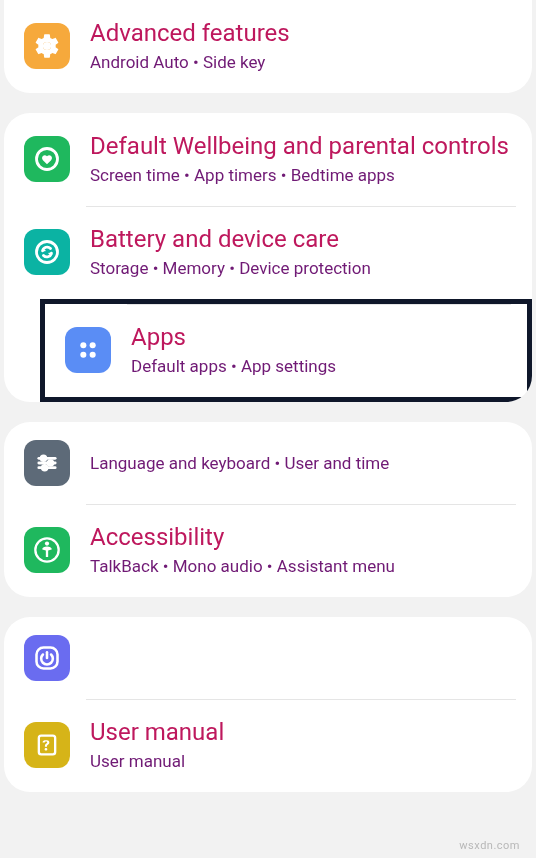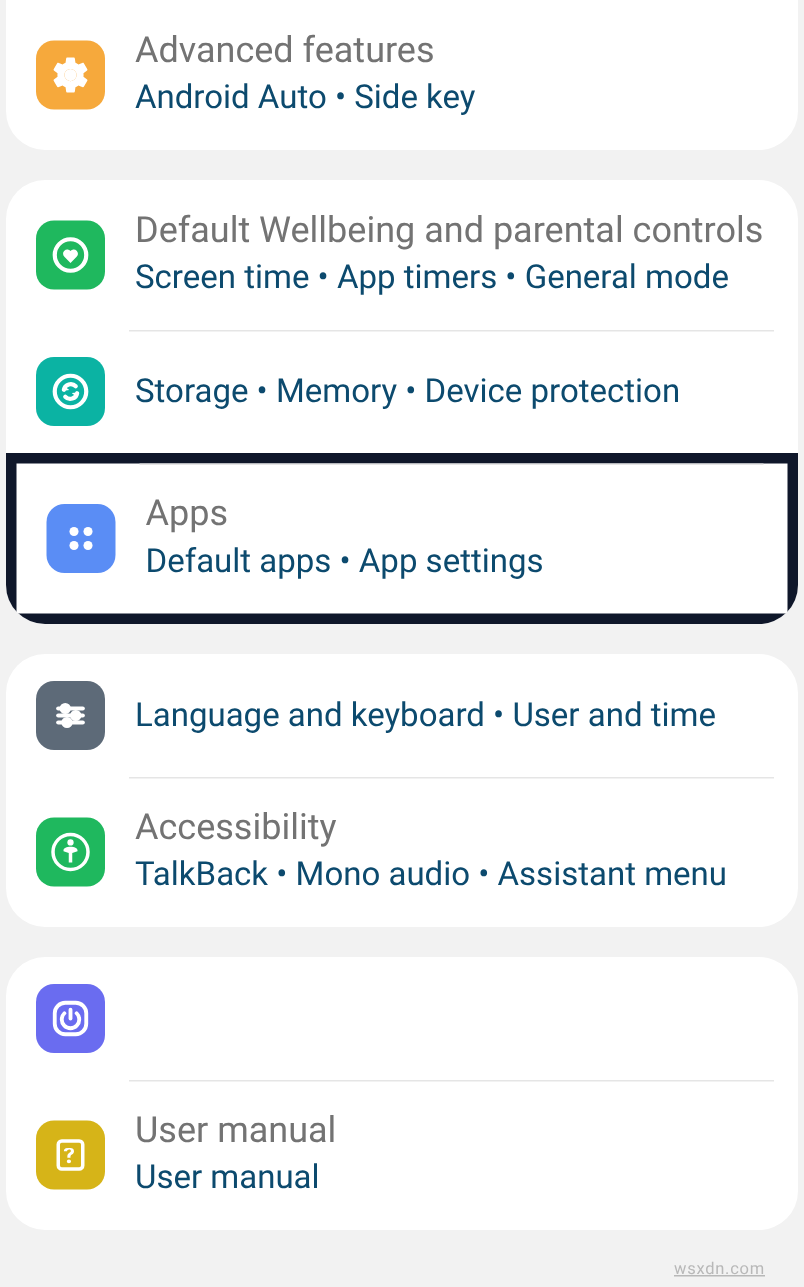--- a/index.html
+++ b/index.html
@@ -35,42 +35,42 @@
       align-items:center;
       justify-content:center;
       flex-shrink:0;
       margin-right:20px;
       margin-left:4px;
     }
     .iconwrap svg { width:28px; height:28px; }
     .textcol { display:flex; flex-direction:column; flex:1; min-width:0;}
     .title {
       font-size:24px;
-      color:#737373;
+      color:#be185d;
       line-height:1.3;
       font-weight:400;
     }
     .sub {
-      font-size:22px;
-      color:#0c4a6e;
+      font-size:17px;
+      color:#701a75;
       line-height:1.4;
       margin-top:2px;
     }
     .highlight {
-      border:7px solid #0f172a;
+      border:5px solid #0f172a;
       border-radius:0;
       position:relative;
+      margin-left:36px;
     }
     .watermark {
       position:fixed;
-      bottom:6px; right:26px;
+      bottom:6px; right:16px;
       font-size:11px;
       color:#b8b8b8;
       letter-spacing:.5px;
-      text-decoration:underline;
     }
   </style>
 </head>
 <body>
 
 <div id="root">
     <div class="card first">
       <div class="row">
         <div class="iconwrap" style="background: rgb(246, 169, 60);">
           <svg viewBox="0 0 24 24" fill="#fff">
@@ -87,32 +87,33 @@
     <div class="card">
       <div class="row">
         <div class="iconwrap" style="background: rgb(31, 184, 94);">
           <svg viewBox="0 0 24 24" fill="none" stroke="#fff" stroke-width="2.4">
             <circle cx="12" cy="12" r="9"></circle>
             <path fill="#fff" stroke="none" d="M12 16.5l-3.5-3.5c-1-1-1-2.6 0-3.5 1-1 2.5-.8 3.5.2 1-1 2.5-1.2 3.5-.2 1 1 1 2.5 0 3.5L12 16.5z"></path>
           </svg>
         </div>
         <div class="textcol">
           <div class="title">Default Wellbeing and parental controls</div>
-          <div class="sub">Screen time  •  App timers  •  General mode</div>
+          <div class="sub">Screen time  •  App timers  •  Bedtime apps</div>
         </div>
       </div>
       <div class="row">
         <div class="iconwrap" style="background: rgb(11, 179, 163);">
           <svg viewBox="0 0 24 24" fill="none" stroke="#fff" stroke-width="2.4">
             <circle cx="12" cy="12" r="9"></circle>
             <path d="M15 9a4 4 0 0 0-6.8 2M9 15a4 4 0 0 0 6.8-2" stroke-linecap="round"></path>
             <path fill="#fff" stroke="none" d="M8 8.5l.3 3 3-.3z M16 15.5l-.3-3-3 .3z"></path>
           </svg>
         </div>
         <div class="textcol">
+          <div class="title">Battery and device care</div>
           <div class="sub">Storage  •  Memory  •  Device protection</div>
         </div>
       </div>
       <div class="row highlight">
         <div class="iconwrap" style="background: rgb(90, 141, 245);">
           <svg viewBox="0 0 24 24" fill="#fff">
             <circle cx="8" cy="8" r="2.6"></circle>
             <circle cx="16" cy="8" r="2.6"></circle>
             <circle cx="8" cy="16" r="2.6"></circle>
             <circle cx="16" cy="16" r="2.6"></circle>

